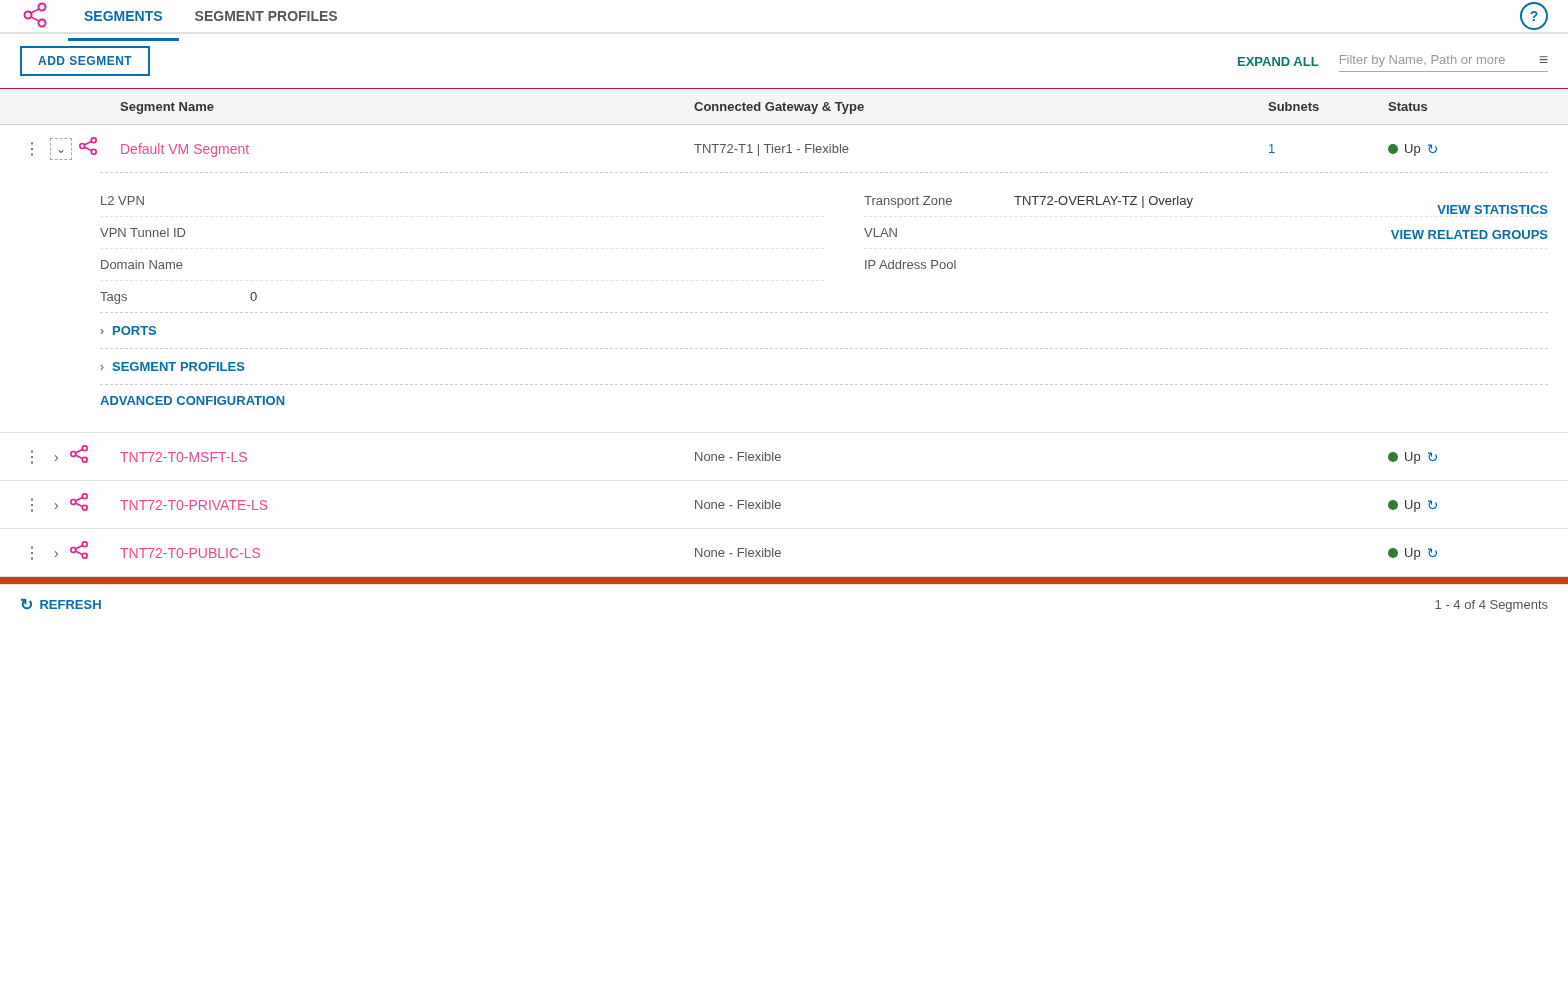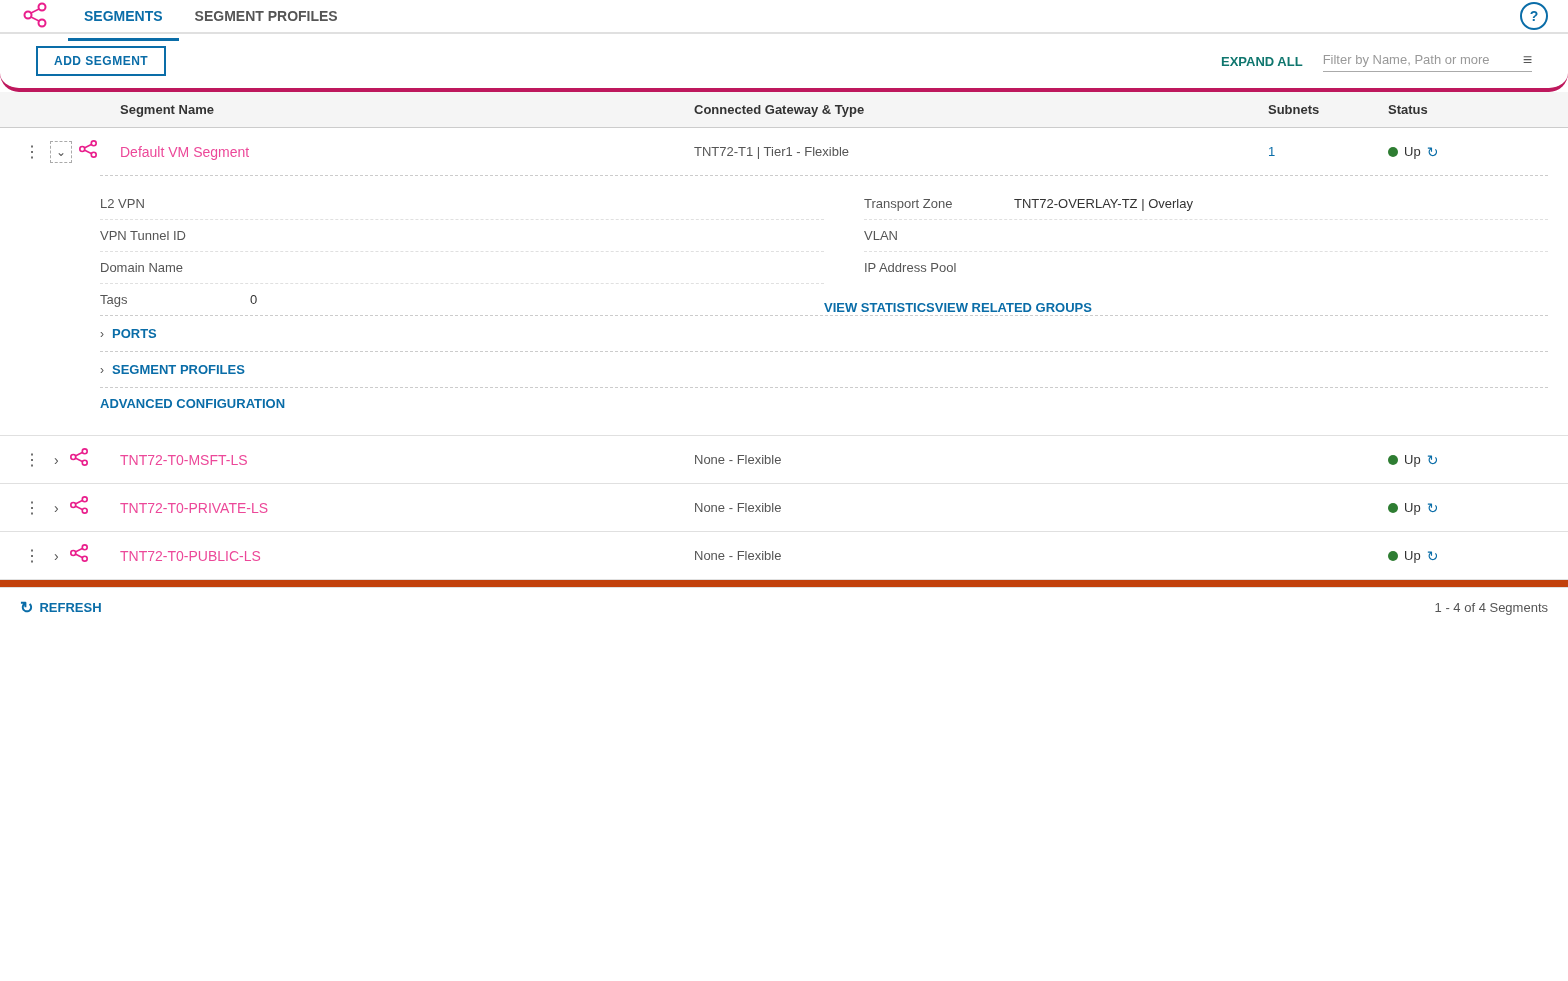--- a/index.html
+++ b/index.html
@@ -19,23 +19,22 @@
     .nav-tab.active { color: #0a6da8; border-bottom: 3px solid #0a6da8; }
     .nav-help {
       margin-left: auto; width: 28px; height: 28px; border-radius: 50%;
       border: 2px solid #0a6da8; display: flex; align-items: center;
       justify-content: center; color: #0a6da8; font-weight: bold; font-size: 14px;
       cursor: pointer;
     }
 
     
     .toolbar {
-      display: flex; align-items: center; padding: 12px 36px; gap: 20px;
-      border-bottom: 4px solid #be185d;
-      border-radius: 19px;
+      display: flex; align-items: center; padding: 12px 20px; gap: 20px;
+      border-bottom: 1px solid #be185d;
     }
     .btn-add {
       border: 2px solid #0a6da8; color: #0a6da8; background: #fff;
       padding: 6px 16px; font-weight: 700; font-size: 12px;
       cursor: pointer; text-transform: uppercase; letter-spacing: 0.5px;
     }
     .spacer { flex: 1; }
     .expand-all {
       color: #0f766e; font-weight: 700; font-size: 13px;
       cursor: pointer; text-transform: uppercase;
@@ -217,21 +216,21 @@
           <div class="detail-item">
             <span class="detail-label">VLAN</span>
             <span class="detail-value"></span>
           </div>
           <div class="detail-item">
             <span class="detail-label">IP Address Pool</span>
             <span class="detail-value"></span>
           </div>
         </div>
 
-        <div style="grid-column:2; display:flex; flex-direction:row; align-items:flex-end; margin-top:-110px;">
+        <div style="grid-column:2; display:flex; flex-direction:column; align-items:flex-end; margin-top:-110px;">
           <span class="view-link">VIEW STATISTICS</span>
           <span class="view-link" style="margin-top:10px;">VIEW RELATED GROUPS</span>
         </div>
       </div>
 
       <div class="sub-section">
         <span class="chevron-sm">›</span>
         <span class="sub-section-title">PORTS</span>
       </div>
       <div class="sub-section">

